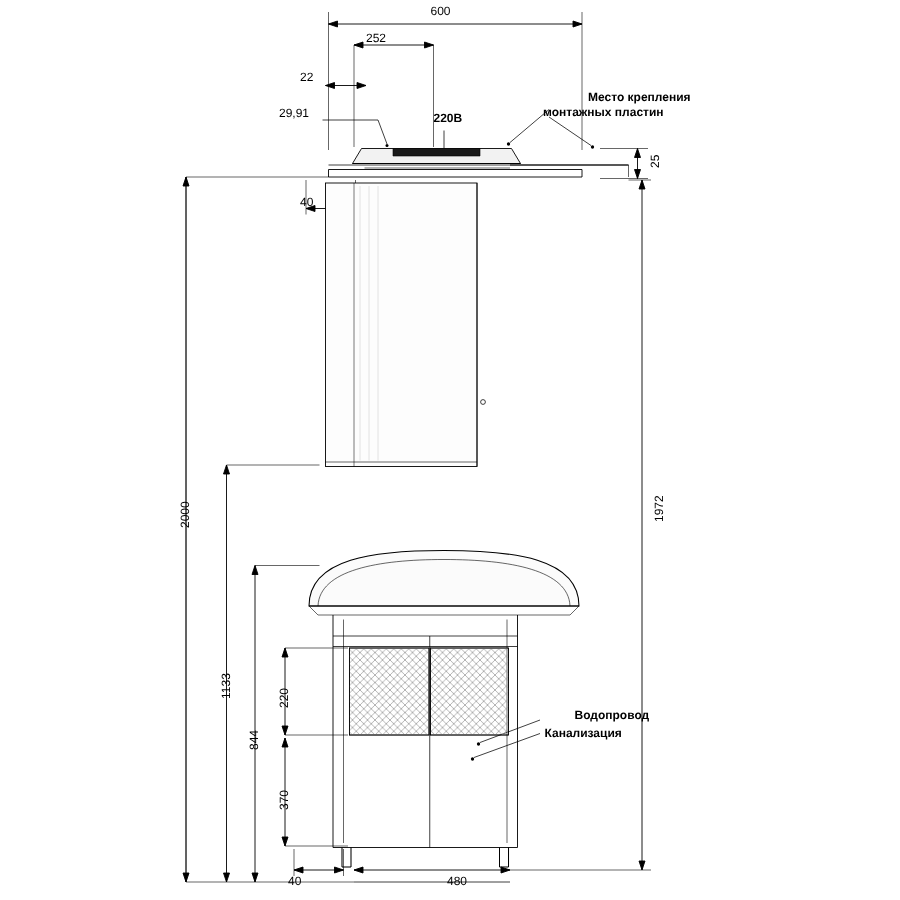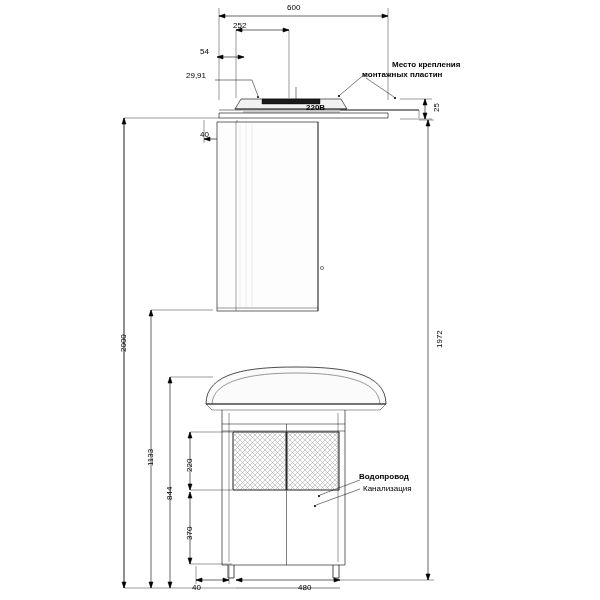--- a/index.html
+++ b/index.html
@@ -179,35 +179,35 @@
       <pattern id="mesh" width="5" height="5" patternUnits="userSpaceOnUse">
         <path d="M0,5 L5,0 M-1,1 L1,-1 M4,6 L6,4" stroke="#9a9a9a" stroke-width="0.5"></path>
         <path d="M0,0 L5,5 M-1,4 L1,6 M4,-1 L6,1" stroke="#9a9a9a" stroke-width="0.5"></path>
       </pattern>
     </defs>
     <rect x="233" y="432" width="53" height="58" fill="url(#mesh)" stroke="#000" stroke-width="0.5"></rect>
     <rect x="287" y="432" width="52" height="58" fill="url(#mesh)" stroke="#000" stroke-width="0.5"></rect>
   </svg>
 
   <div class="lbl" style="left:287px;top:3px;">600</div>
-  <div class="lbl" style="left:233px;top:21px;">252</div>
-  <div class="lbl" style="left:200px;top:47px;">54</div>
+  <div class="lbl" style="left:244px;top:21px;">252</div>
+  <div class="lbl" style="left:200px;top:47px;">22</div>
   <div class="lbl" style="left:186px;top:71px;">29,91</div>
-  <div class="lbl" style="left:306px;top:74px;font-weight:bold;margin-top:29px;">220В</div>
+  <div class="lbl" style="left:289px;top:74px;font-weight:bold;">220В</div>
   <div class="lbl" style="left:369px;top:60px;font-weight:bold;margin-left:23px;">Место крепления</div>
   <div class="lbl" style="left:362px;top:70px;font-weight:bold;">монтажных пластин</div>
   <div class="lbl vert" style="left:432px;top:112px;">25</div>
   <div class="lbl" style="left:200px;top:130px;">40</div>
 
   <div class="lbl vert" style="left:119px;top:352px;">2000</div>
   <div class="lbl vert" style="left:435px;top:348px;">1972</div>
   <div class="lbl vert" style="left:146px;top:466px;">1133</div>
   <div class="lbl vert" style="left:165px;top:500px;">844</div>
   <div class="lbl vert" style="left:185px;top:472px;">220</div>
   <div class="lbl vert" style="left:185px;top:540px;">370</div>
 
-  <div class="lbl" style="left:359px;top:472px;font-weight:bold;">Водопровод</div>
-  <div class="lbl" style="left:363px;top:484px;font-weight:normal;">Канализация</div>
+  <div class="lbl" style="left:383px;top:472px;font-weight:bold;">Водопровод</div>
+  <div class="lbl" style="left:363px;top:484px;font-weight:bold;">Канализация</div>
 
   <div class="lbl" style="left:192px;top:583px;">40</div>
   <div class="lbl" style="left:279px;top:583px;margin-left:19px;">480</div>
 
 </div>
 
 </body></html>

